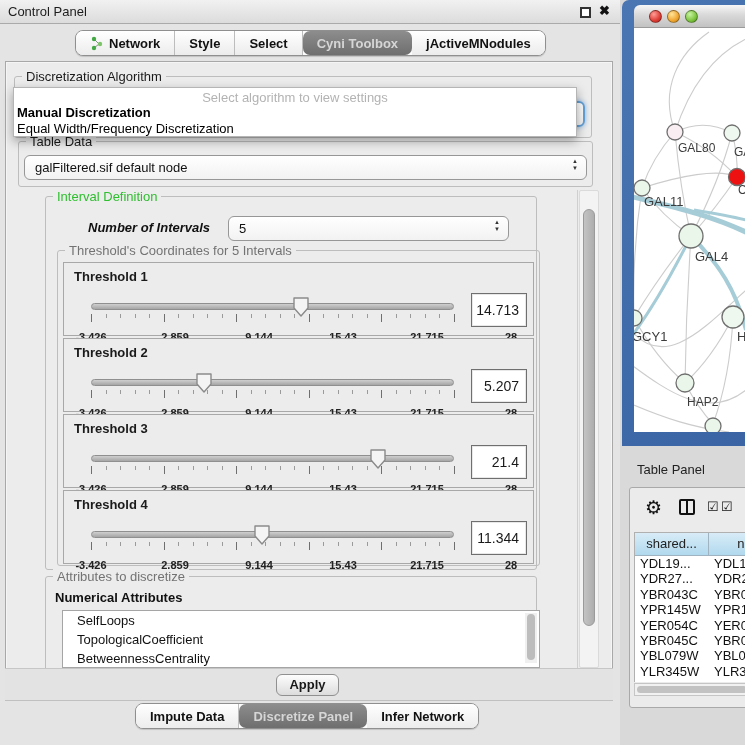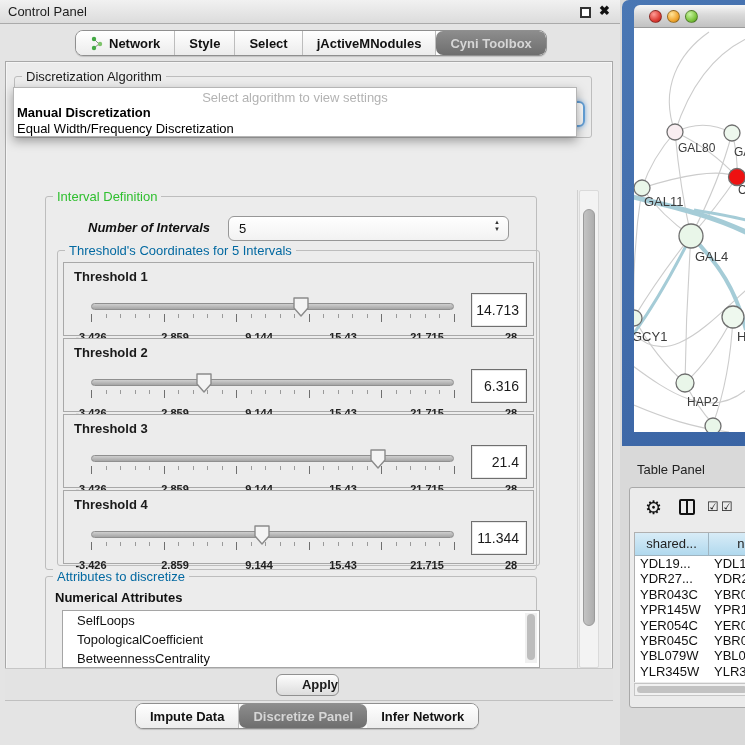--- a/index.html
+++ b/index.html
@@ -18,21 +18,21 @@
   .tab { display:flex; align-items:center; justify-content:center; padding:0 14px; font-size:13px; font-weight:bold; color:#111; background:linear-gradient(#ffffff,#ececec); border-right:1px solid #bdbdbd; white-space:nowrap; }
   .tab:last-child { border-right:none; }
   .tab.selected { background:linear-gradient(#8d8d8d,#6e6e6e); color:#d6d6d6; border-right:none; border-radius:7px; }
   .tab .net-ico { margin-right:6px; }
 
   #content { left:5px; top:61px; width:608px; height:640px; background:#ececec; border:1px solid #a8a8a8; box-shadow:inset 0 0 0 1px #f5f5f5; }
 
   .group { position:absolute; border:1px solid #bdbdbd; border-radius:3px; }
   .group-title { position:absolute; top:-8px; left:7px; background:#ececec; padding:0 4px; font-size:13px; }
   .t-green { color:#2ebf2e; }
-  .t-blue { color:#0369a1; }
+  .t-blue { color:#737373; }
 
   .combo { position:absolute; background:linear-gradient(#ffffff,#f2f2f2); border:1px solid #979797; border-radius:6px; font-size:13px; }
   .combo .val { position:absolute; left:10px; top:4px; color:#111; }
   .combo .arrows { position:absolute; right:8px; top:2px; font-size:6px; line-height:7px; color:#333; text-align:center; }
 
   
   #algo-popup { left:13px; top:87px; width:564px; height:50px; background:#fff; border:1px solid #b5b5b5; box-shadow:0 4px 10px rgba(0,0,0,.35); z-index:40; }
   #algo-popup .ph { position:absolute; left:0; top:2px; width:100%; text-align:center; color:#b3b3b3; }
   #algo-popup .opt1 { position:absolute; left:3px; top:17px; font-weight:bold; color:#000; }
   #algo-popup .opt2 { position:absolute; left:3px; top:33px; color:#000; }
@@ -55,21 +55,21 @@
   .ticklabels { position:absolute; left:27px; top:68px; width:420px; height:12px; }
   .ticklabels span { position:absolute; transform:translateX(-50%); font-size:11px; font-weight:bold; color:#222; white-space:nowrap; }
   .valuebox { position:absolute; left:407px; top:30px; width:56px; height:34px; background:#fff; border:1px solid #6f6f6f; box-shadow:inset 0 0 0 1px #e8e8e8; font-size:14px; line-height:32px; text-align:right; padding-right:7px; }
 
   #attr-list { position:absolute; left:54px; top:420px; width:478px; height:58px; background:#fff; border:1px solid #a5a5a5; overflow:hidden; }
   #attr-list .item { padding:1px 0 1px 14px; line-height:17px; color:#111; }
   #attr-list .lscroll { position:absolute; right:2px; top:2px; bottom:4px; width:12px; background:#f0f0f0; }
   #attr-list .lscroll .thumb { position:absolute; left:2px; top:1px; width:8px; height:46px; background:#bdbdbd; border-radius:5px; }
 
   #apply-band { left:5px; top:668px; width:608px; height:33px; background:#e3e3e3; border-top:1px solid #c6c6c6; border-bottom:1px solid #c0c0c0; }
-  #apply-btn { position:absolute; left:271px; top:5px; width:63px; height:22px; background:linear-gradient(#fdfdfd,#dcdcdc); border:1px solid #909090; border-radius:6px; font-size:13px; font-weight:bold; text-align:right; line-height:20px; }
+  #apply-btn { position:absolute; left:271px; top:5px; width:63px; height:22px; background:linear-gradient(#fdfdfd,#dcdcdc); border:1px solid #909090; border-radius:6px; font-size:13px; font-weight:bold; text-align:center; line-height:20px; }
 
   
   #net-window { left:622px; top:0; width:123px; height:446px; background:linear-gradient(135deg,#4a77b4,#3a64a4); border-top-left-radius:7px; }
   #net-titlebar { position:absolute; left:12px; top:5px; right:0; height:23px; background:linear-gradient(#f7f7f7 0%,#d9d9d9 45%,#c2c2c2 100%); border-top-left-radius:6px; border-bottom:1px solid #9a9a9a; }
   .light { position:absolute; top:5px; width:13px; height:13px; border-radius:50%; border:1px solid rgba(0,0,0,.35); }
   .light.red { left:15px; background:radial-gradient(circle at 35% 30%, #ff9d96, #dd3e36 60%, #a71f18); }
   .light.yellow { left:33px; background:radial-gradient(circle at 35% 30%, #ffe49a, #f0a631 60%, #b87a12); }
   .light.green { left:51px; background:radial-gradient(circle at 35% 30%, #c9f4a2, #7dc53f 60%, #4d8c1d); }
   #net-canvas { position:absolute; left:12px; top:28px; right:0; height:404px; background:#fff; overflow:hidden; }
 
@@ -113,37 +113,44 @@
         <circle cx="10" cy="8" r="2.2" fill="#7dc36a"></circle>
       </svg>
       <span>Network</span>
     </div>
     <div class="tab">
         <span>Style</span>
       </div>
     <div class="tab">
         <span>Select</span>
       </div>
+    <div class="tab selected">
+        <span>Cyni Toolbox</span>
+      </div>
     <div class="tab">
         <span>jActiveMNodules</span>
       </div>
-    <div class="tab selected">
-        <span>Cyni Toolbox</span>
-      </div>
   </div>
 
   <div id="content" class="abs">
 
     <div class="group" style="left:8px; top:14px; width:578px; height:62px;">
       <span class="group-title">Discretization Algorithm</span>
     </div>
     <div class="combo abs" id="algo-combo" style="left:17px; top:39px;">
       <span class="arrows">▲<br>▼</span>
     </div>
 
+    <div class="group" style="left:12px; top:79px; width:575px; height:46px;">
+      <span class="group-title">Table Data</span>
+      <div class="combo" style="left:5px; top:13px; width:563px; height:25px;">
+        <span class="val">galFiltered.sif default node</span>
+        <span class="arrows">▲<br>▼</span>
+      </div>
+    </div>
   </div>
 
   <div id="algo-popup" class="abs">
     <div class="ph">Select algorithm to view settings</div>
     <div class="opt1">Manual Discretization</div>
     <div class="opt2">Equal Width/Frequency Discretization</div>
   </div>
 
   <div id="viewport" class="abs">
 
@@ -239,21 +246,21 @@
           <i class="major" style="left: 100%;"></i>
         </div>
       <div class="ticklabels">
           <span style="left: 0%;">-3.426</span>
           <span style="left: 20%;">2.859</span>
           <span style="left: 40%;">9.144</span>
           <span style="left: 60%;">15.43</span>
           <span style="left: 80%;">21.715</span>
           <span style="left: 100%;">28</span>
         </div>
-      <div class="valuebox">6.316</div>
+      <div class="valuebox">5.207</div>
     </div>
     <div class="threshold-panel" style="top:224px;">
       <span class="tlabel">Threshold 3</span>
       <div class="track"></div>
       <svg class="thumb-slider" width="20" height="22" viewBox="0 0 20 22" style="left: 303.764px;">
           <polygon points="3,2 17,2 17,12 10,20 3,12" fill="#f4f4f4" stroke="#8a8a8a" stroke-width="1.4" stroke-linejoin="round"></polygon>
         </svg>
       <div class="ruler">
           <i class="major" style="left: 0%;"></i>
           <i style="left: 4%;"></i>

